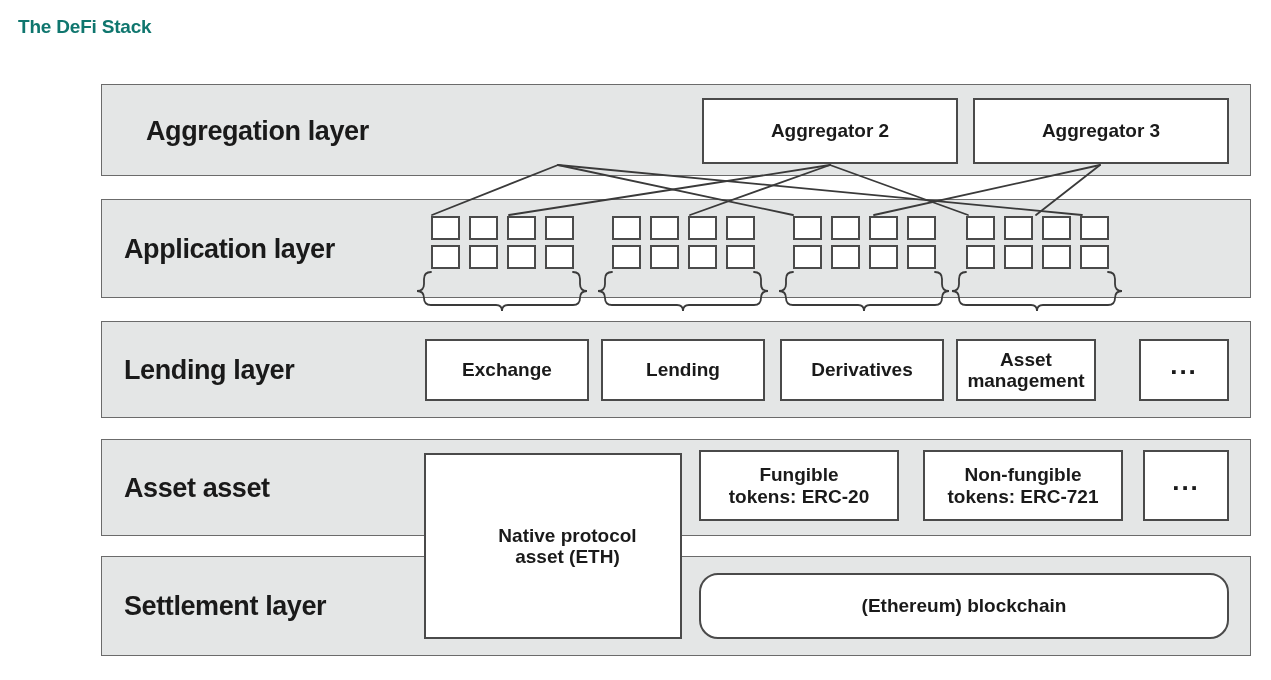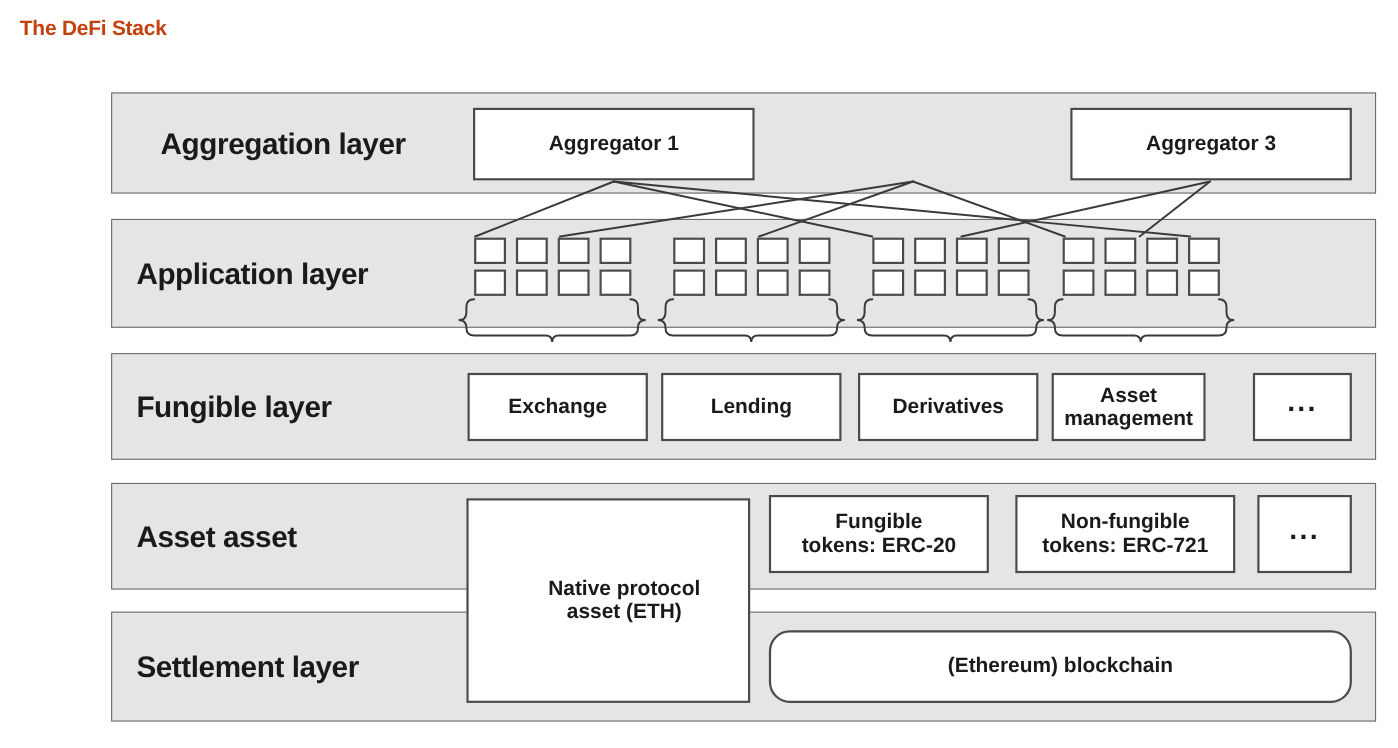--- a/index.html
+++ b/index.html
@@ -22,21 +22,21 @@
   }
 
   
   .title {
     position: absolute;
     left: 18px;
     top: 16px;
     font-size: 19px;
     font-weight: bold;
     letter-spacing: -0.2px;
-    color: #c2410c;
+    color: #0f766e;
     white-space: nowrap;
   }
 
   
   .band {
     position: absolute;
     background: #e4e6e6;
     border: 1px solid #6b6b6b;
     box-sizing: border-box;
   }
@@ -91,21 +91,21 @@
 </head>
 <body>
 
 <div id="stage">
 
   <div class="title">The DeFi Stack</div>
 
   <div class="band" style="left:101px; top:84px; width:1150px; height:92px;"></div>
   <div class="band-label" style="left:124px; top:116px;margin-left:22px;">Aggregation layer</div>
 
-  <div class="wbox" style="left:430px; top:98px; width:256px; height:66px;">Aggregator 1</div>
+  <div class="wbox" style="left:702px; top:98px; width:256px; height:66px;">Aggregator 2</div>
   <div class="wbox" style="left:973px; top:98px; width:256px; height:66px;">Aggregator 3</div>
 
   <div class="band" style="left:101px; top:199px; width:1150px; height:99px;"></div>
   <div class="band-label" style="left:124px; top:234px;">Application layer</div>
 
   <div>
     <div class="minibox" style="left:431px; top:216px; width:29px; height:24px;"></div>
     <div class="minibox" style="left:469px; top:216px; width:29px; height:24px;"></div>
     <div class="minibox" style="left:507px; top:216px; width:29px; height:24px;"></div>
     <div class="minibox" style="left:545px; top:216px; width:29px; height:24px;"></div>
@@ -142,21 +142,21 @@
     <div class="minibox" style="left:1004px; top:216px; width:29px; height:24px;"></div>
     <div class="minibox" style="left:1042px; top:216px; width:29px; height:24px;"></div>
     <div class="minibox" style="left:1080px; top:216px; width:29px; height:24px;"></div>
     <div class="minibox" style="left:966px; top:245px; width:29px; height:24px;"></div>
     <div class="minibox" style="left:1004px; top:245px; width:29px; height:24px;"></div>
     <div class="minibox" style="left:1042px; top:245px; width:29px; height:24px;"></div>
     <div class="minibox" style="left:1080px; top:245px; width:29px; height:24px;"></div>
   </div>
 
   <div class="band" style="left:101px; top:321px; width:1150px; height:97px;"></div>
-  <div class="band-label" style="left:124px; top:355px;">Fungible layer</div>
+  <div class="band-label" style="left:124px; top:355px;">Lending layer</div>
 
   <div class="wbox" style="left:601px; top:339px; width:164px; height:62px;">Lending</div>
   <div class="wbox" style="left:425px; top:339px; width:164px; height:62px;">Exchange</div>
   <div class="wbox" style="left:780px; top:339px; width:164px; height:62px;">Derivatives</div>
   <div class="wbox" style="left:956px; top:339px; width:140px; height:62px; white-space:pre-line;">Asset
 management</div>
   <div class="wbox dots" style="left:1139px; top:339px; width:90px; height:62px;">...</div>
 
   <div class="band" style="left:101px; top:439px; width:1150px; height:97px;"></div>
   <div class="band-label" style="left:124px; top:473px;">Asset asset</div>

